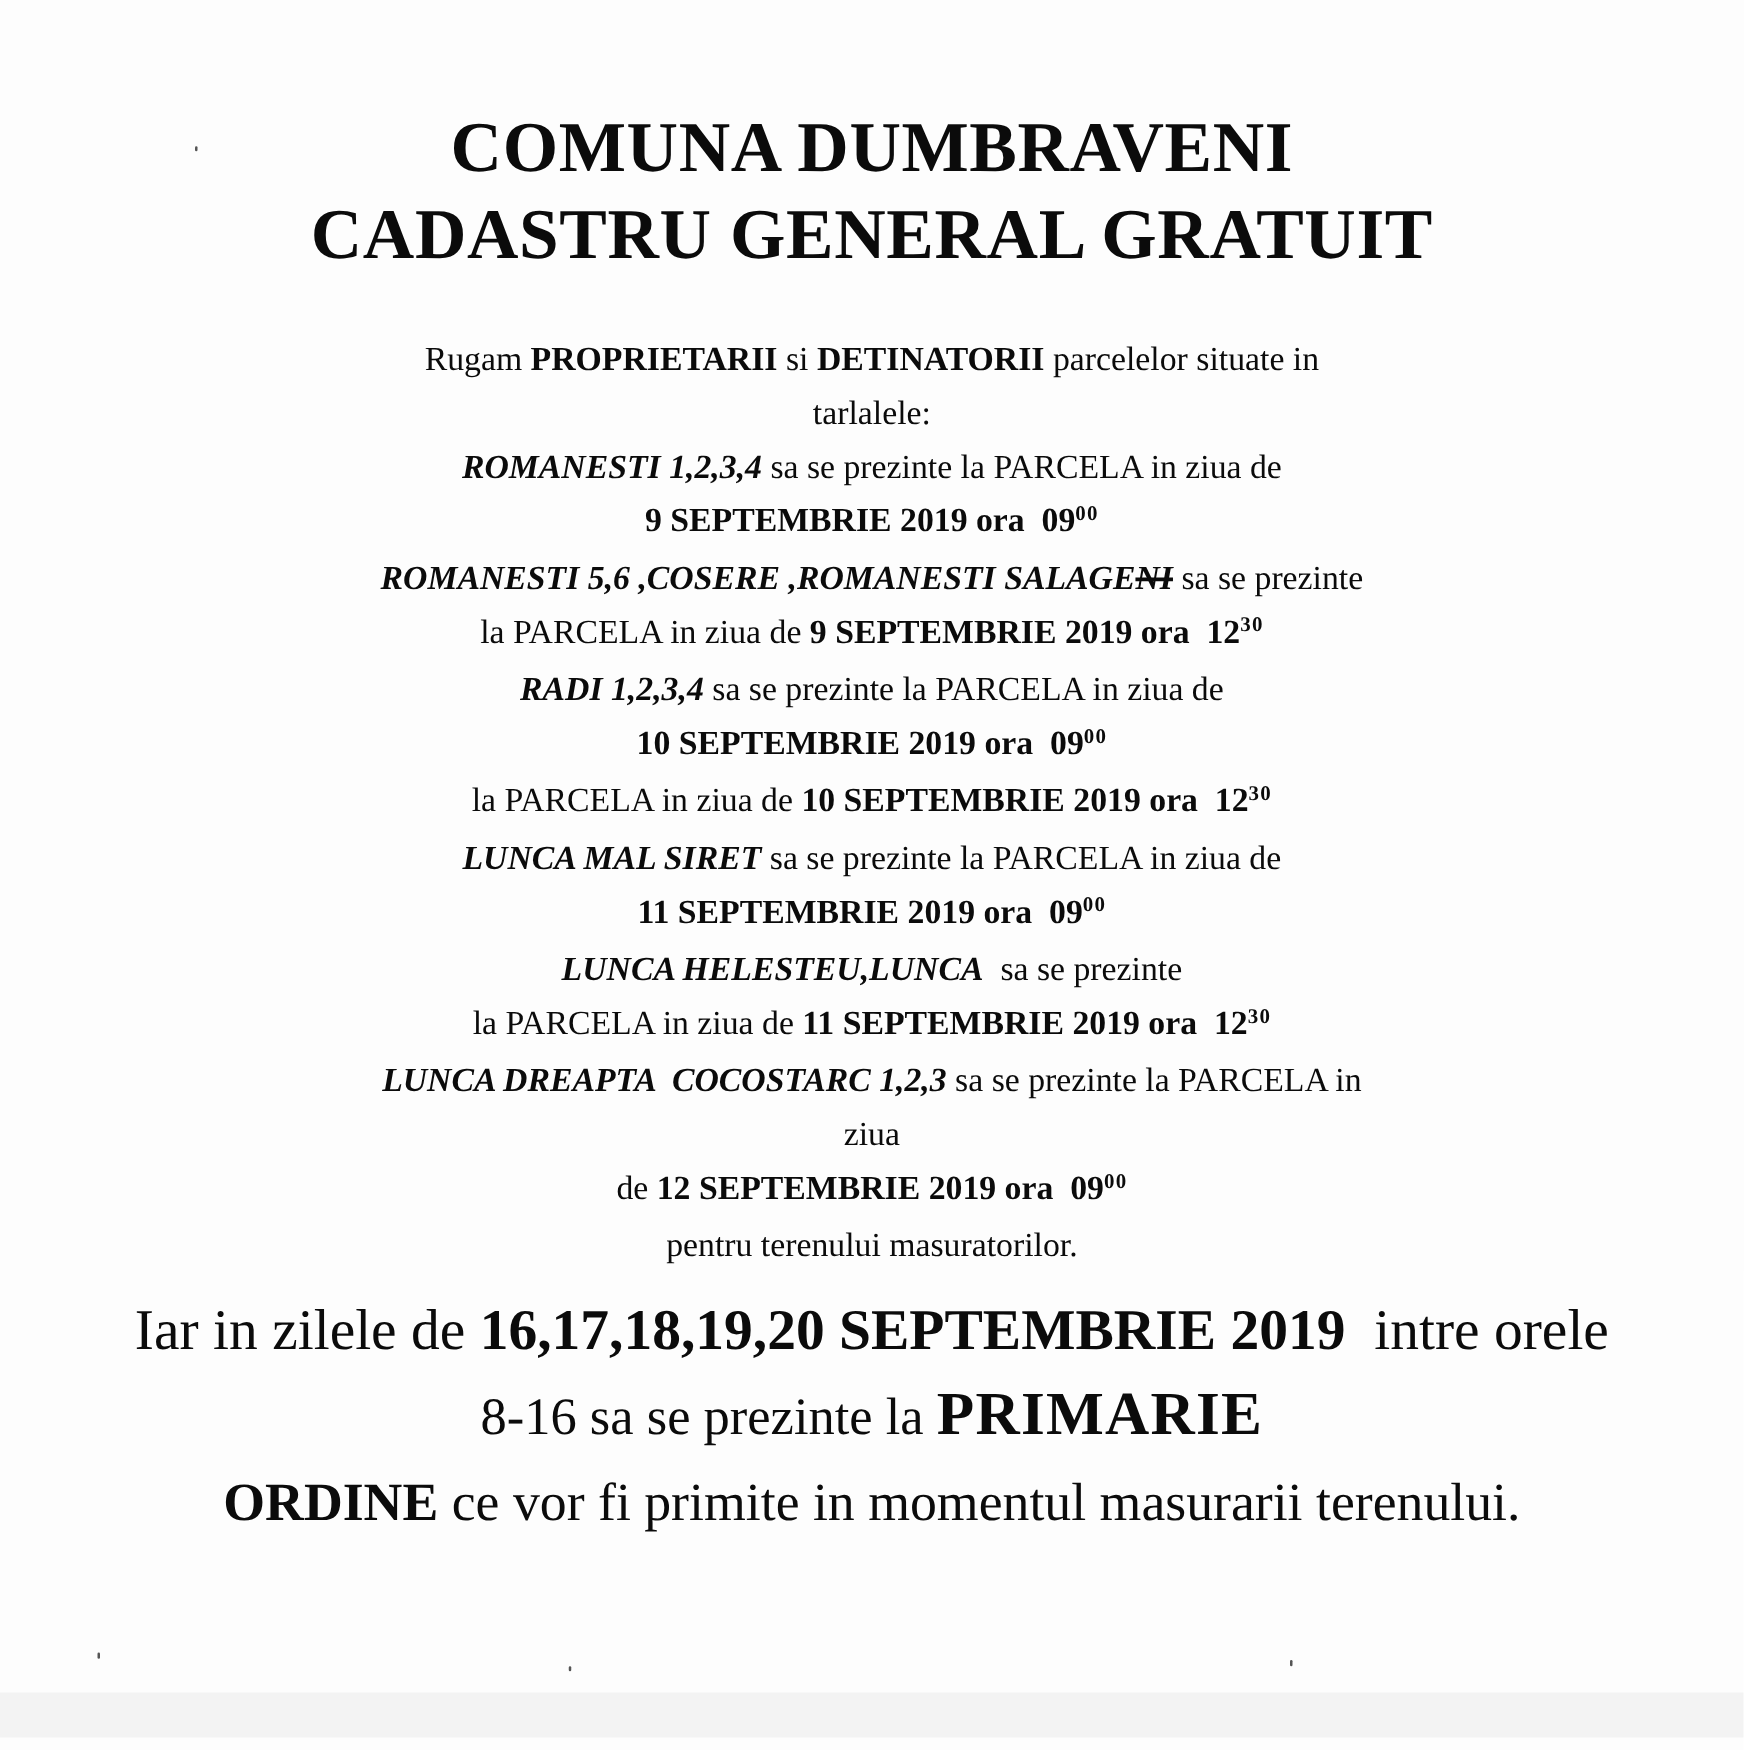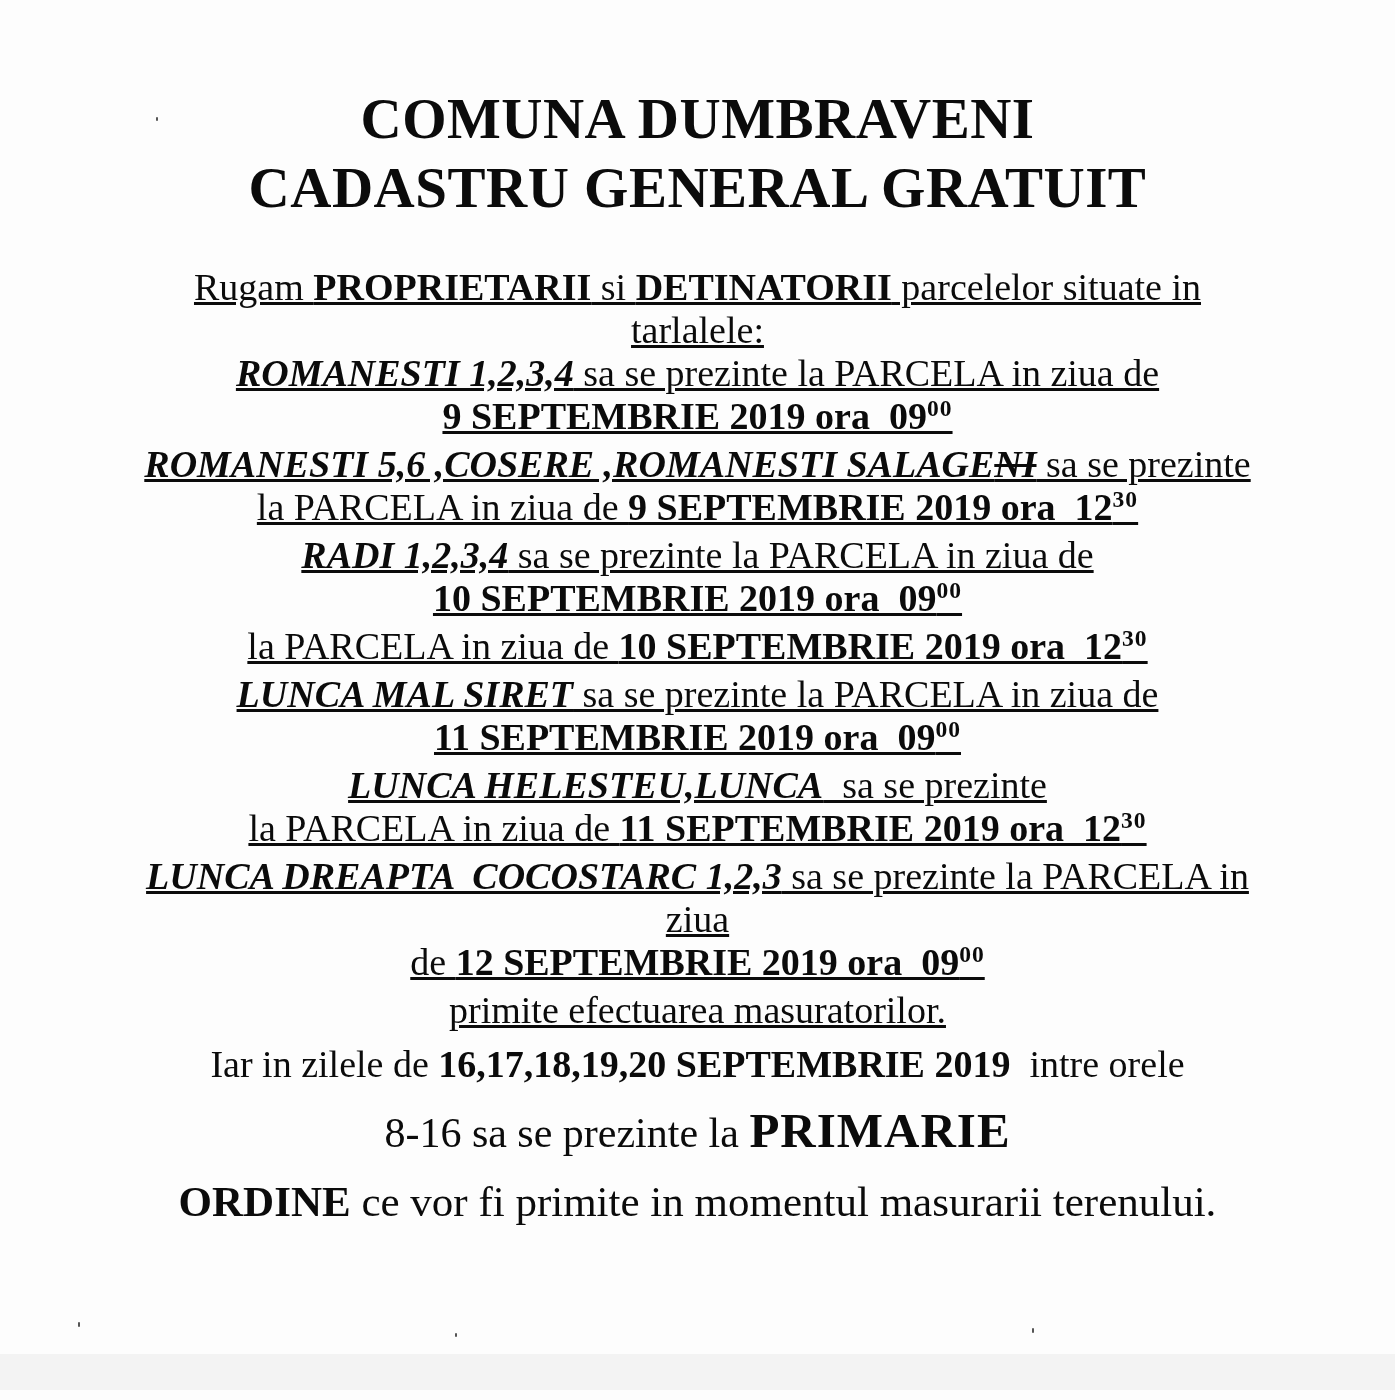--- a/index.html
+++ b/index.html
@@ -25,40 +25,39 @@
     font-size: 57px;
     font-weight: bold;
     line-height: 69px;
     letter-spacing: 0.5px;
     white-space: pre-wrap;
   }
   .body-block {
     margin-top: 44px;
   }
   .line {
-    font-size: 38px;
+    font-size: 27px;
     line-height: 43px;
     white-space: pre-wrap;
-    text-decoration: underline;
   }
   .b  { font-weight: bold; }
   .bi { font-weight: bold; font-style: italic; }
   .strike { text-decoration: line-through; text-decoration-thickness: 3px; margin-top: 24px; }
   .sup {
     font-weight: bold;
     font-size: 0.62em;
     position: relative;
     top: -0.55em;
     letter-spacing: 1px;
     margin-top: 30px;
   }
   .line-lg {
-    font-size: 38px;
+    font-size: 46px;
     line-height: 52px;
-    margin-top: 6px;
+    margin-top: 20px;
     white-space: pre-wrap;
   }
   .line-primarie {
     font-size: 42px;
     line-height: 82px;
     white-space: pre-wrap;
   }
   .huge {
     font-size: 49px;
     font-weight: bold;
@@ -125,21 +124,21 @@
     <div class="line"><span class="bi">LUNCA HELESTEU,LUNCA</span><span>  sa se prezinte</span></div>
 
     <div class="line"><span>la PARCELA in ziua de </span><span class="b">11 SEPTEMBRIE 2019 ora  12</span><span class="sup">30</span></div>
 
     <div class="line"><span class="bi">LUNCA DREAPTA  COCOSTARC 1,2,3</span><span> sa se prezinte la PARCELA in</span></div>
 
     <div class="line"><span>ziua</span></div>
 
     <div class="line"><span>de </span><span class="b">12 SEPTEMBRIE 2019 ora  09</span><span class="sup">00</span></div>
 
-    <div class="line"><span>primite efectuarea masuratorilor.</span></div>
+    <div class="line"><span>pentru terenului masuratorilor.</span></div>
 
     <div class="line-lg"><span>Iar in zilele de </span><span class="b">16,17,18,19,20 SEPTEMBRIE 2019</span><span>  intre orele</span></div>
 
     <div class="line-primarie"><span>8-16 sa se prezinte la </span><span class="huge">PRIMARIE</span></div>
 
 
     <div class="line-bottom"><span class="b">ORDINE</span><span> ce vor fi primite in momentul masurarii terenului.</span></div>
 
   </div>
 

